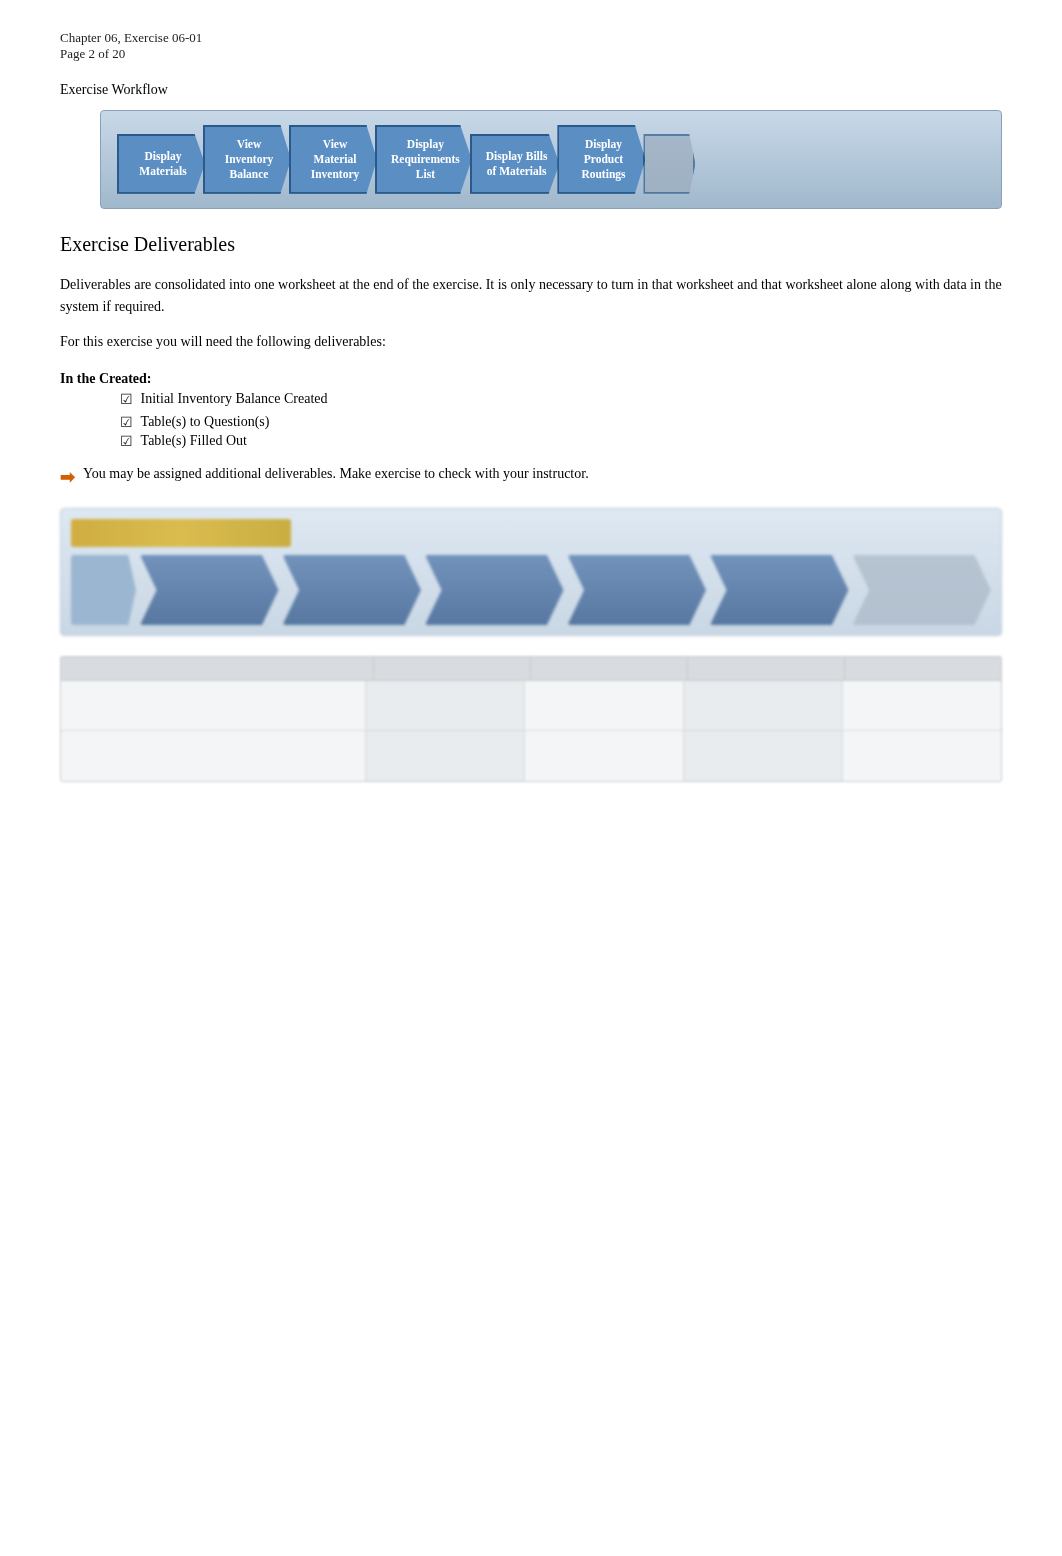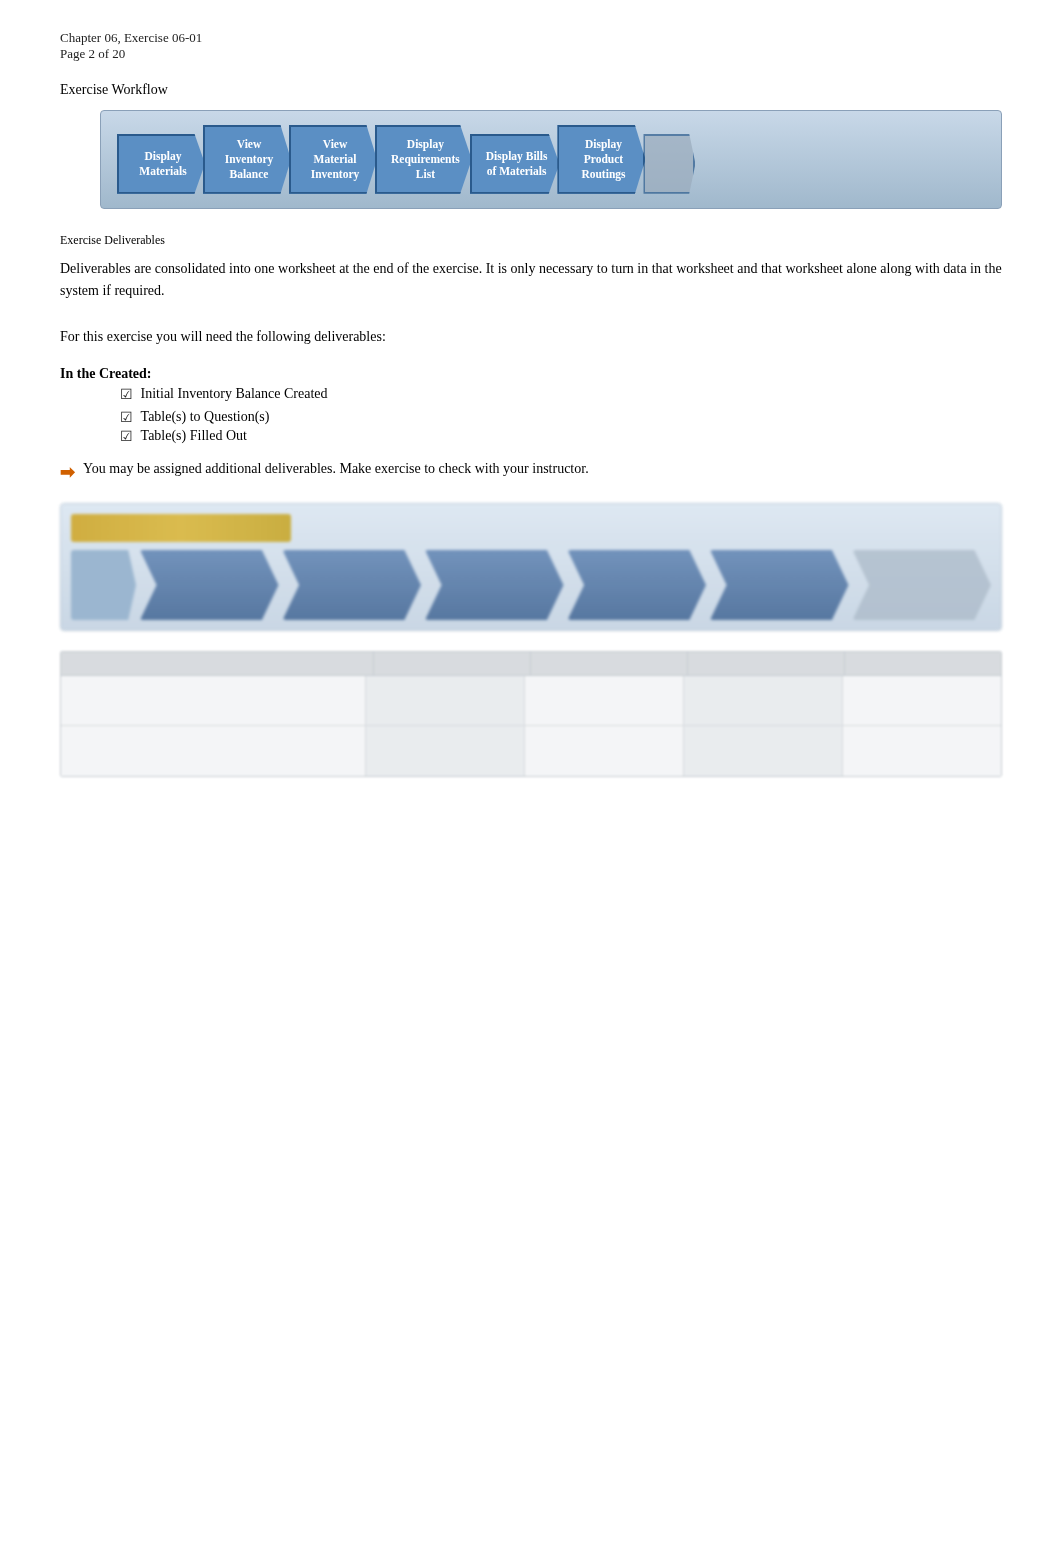--- a/index.html
+++ b/index.html
@@ -75,32 +75,32 @@
     }
 
     .gray-box {
       background: #9aabbc;
       clip-path: polygon(0 0, 88% 0, 100% 50%, 88% 100%, 0 100%, 12% 50%);
       min-width: 60px;
     }
 
     
     .deliverables-title {
-      font-size: 12px;
-      margin-bottom: 10px;
+      font-size: 20px;
+      margin-bottom: 18px;
     }
 
     .deliverables-body {
       font-size: 14px;
       line-height: 1.6;
       margin-bottom: 18px;
     }
 
     .deliverables-intro {
-      margin-bottom: 23px;
+      margin-bottom: 12px;
     }
 
     .in-system-label {
       font-weight: bold;
       font-size: 14px;
       margin-bottom: 4px;
     }
 
     .on-paper-label {
       font-weight: bold;

